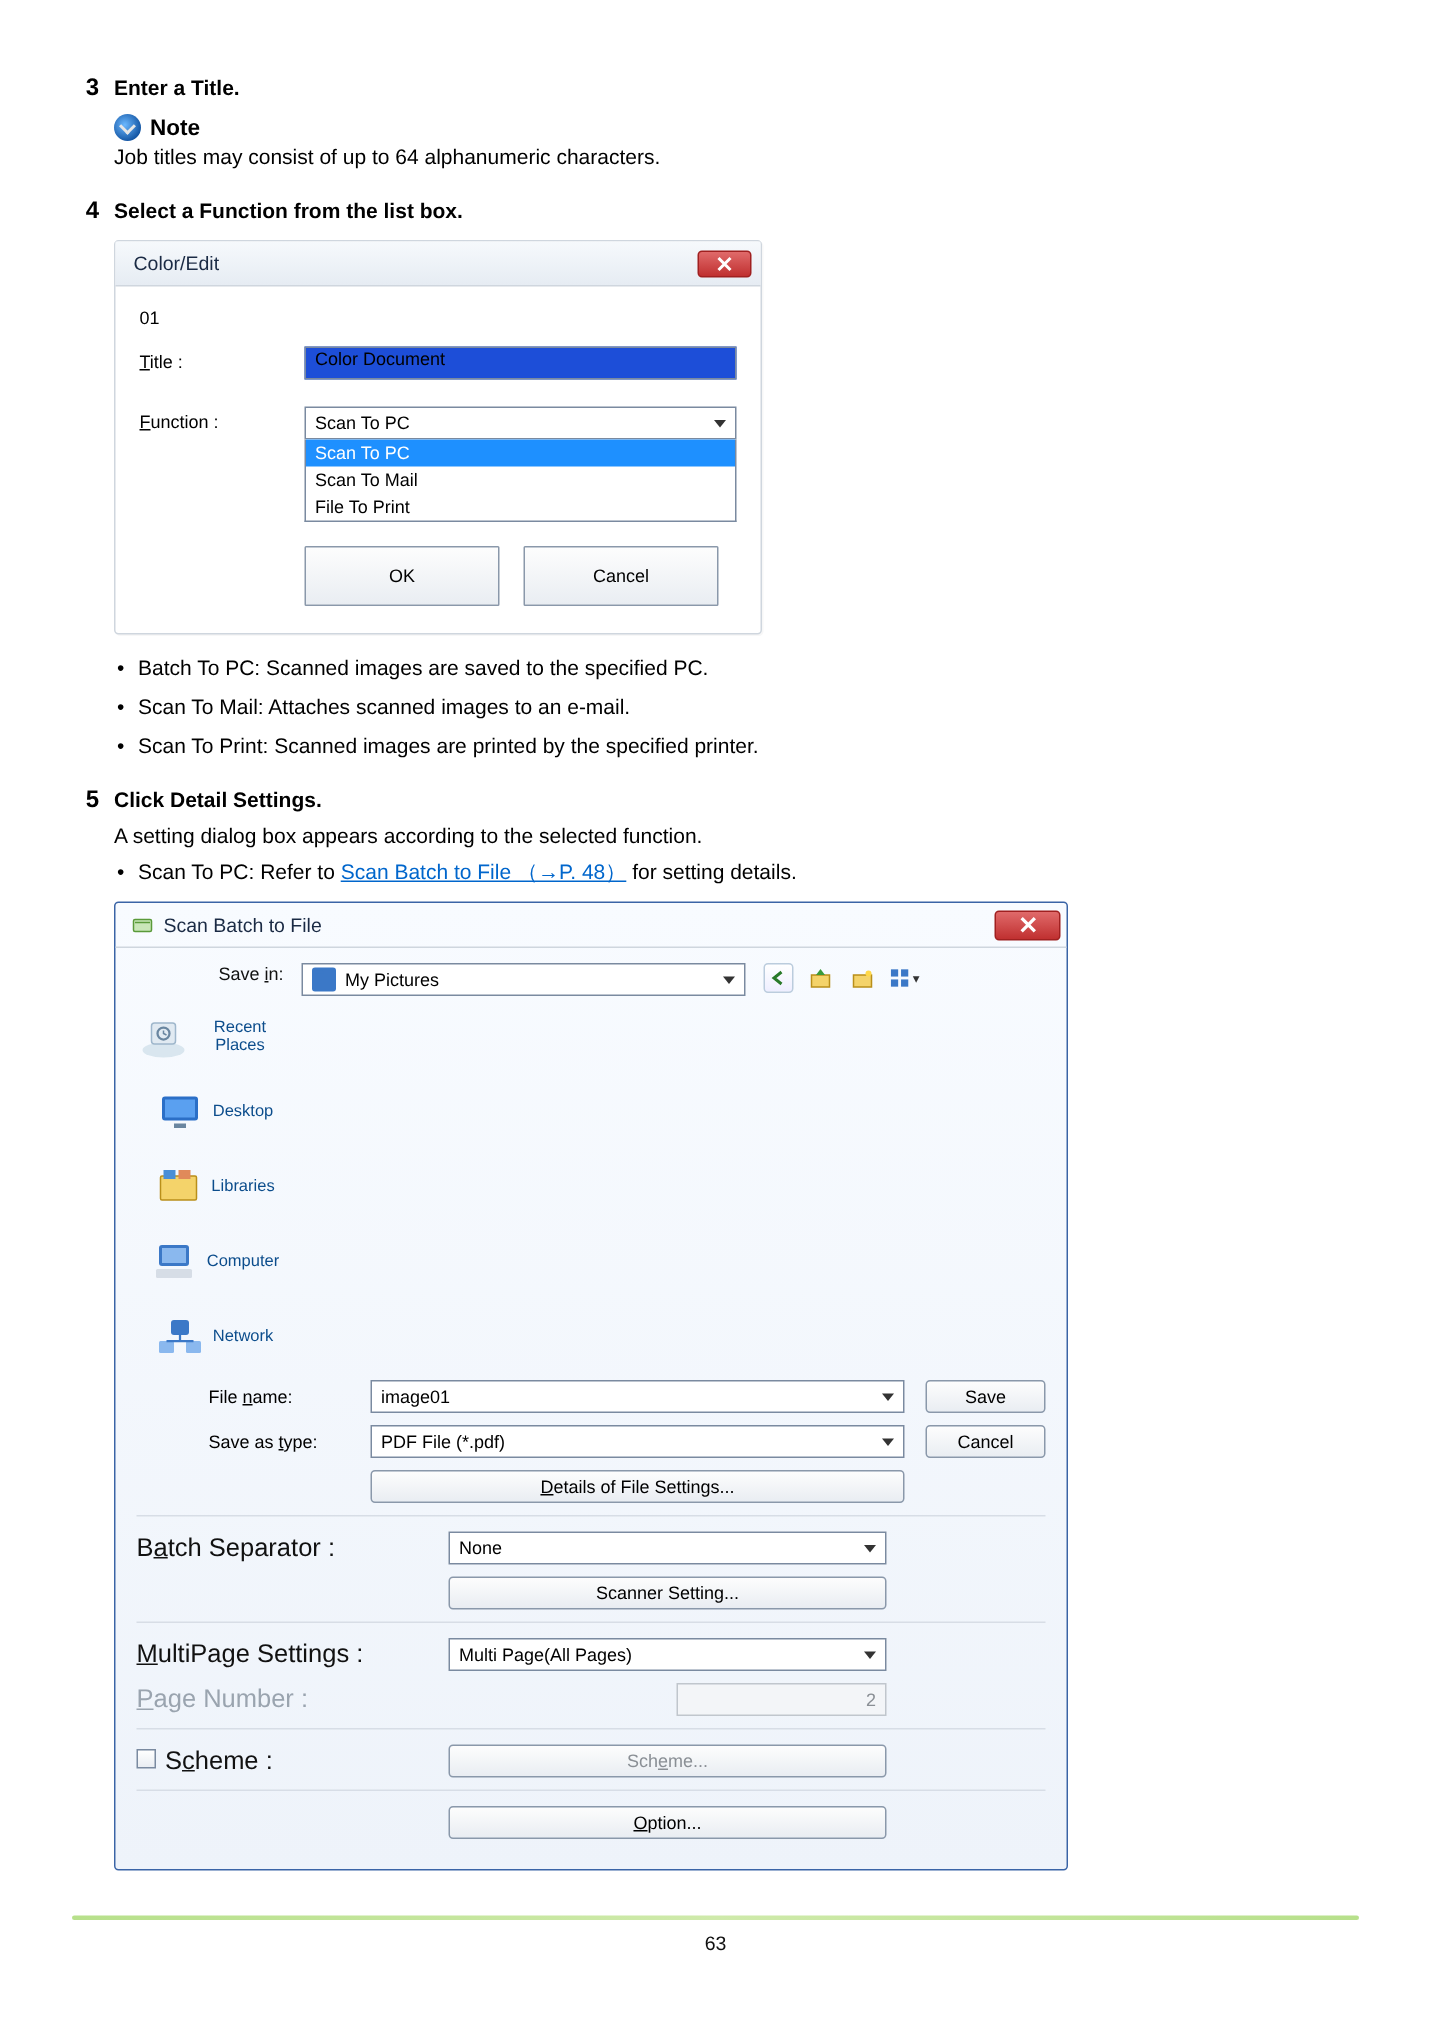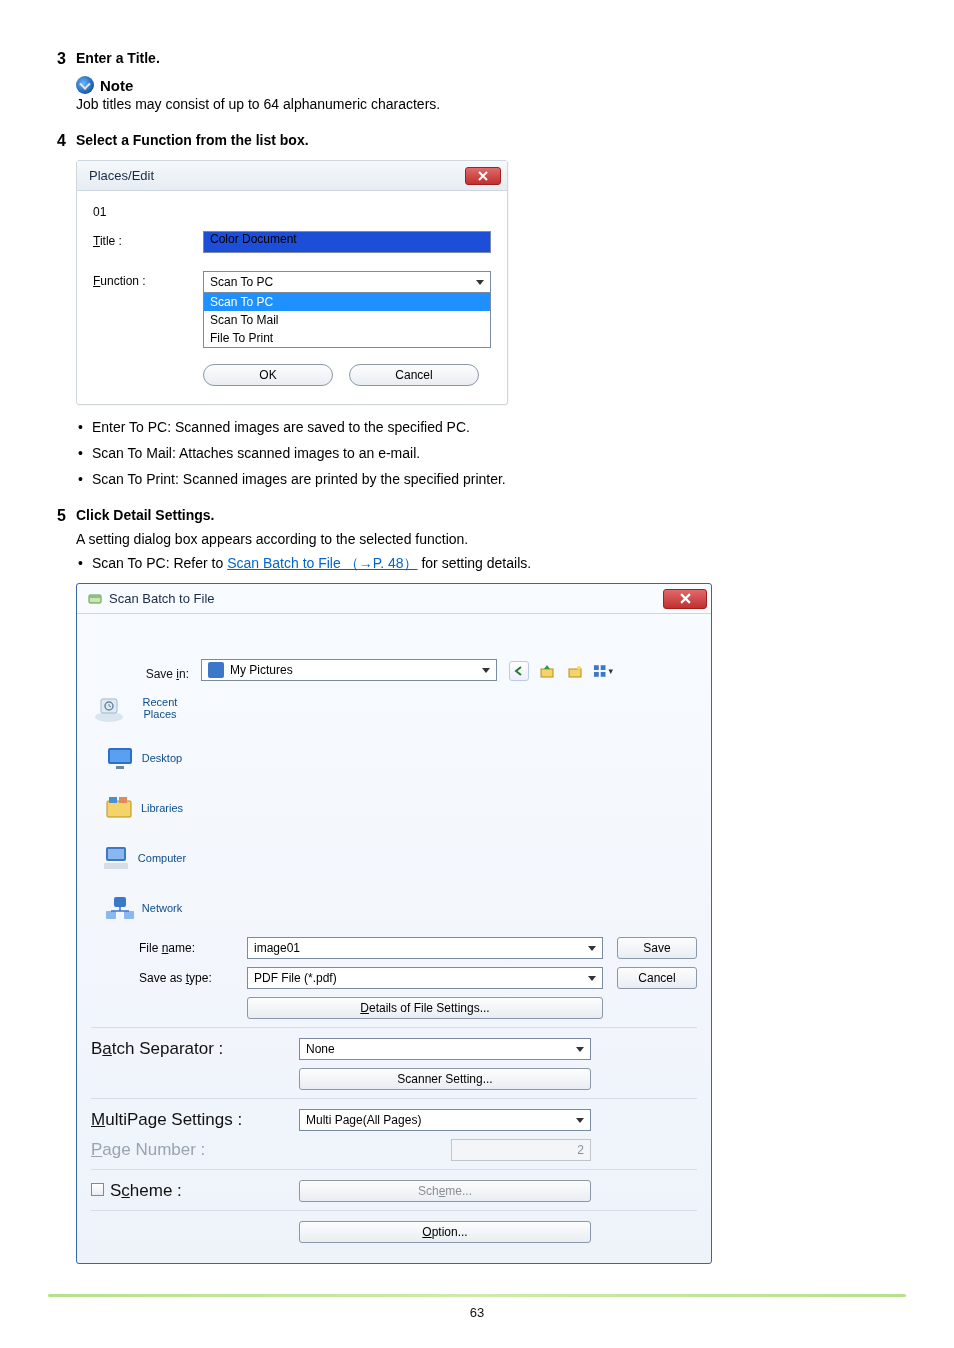--- a/index.html
+++ b/index.html
@@ -69,23 +69,23 @@
     border-top: 5px solid #333;
   }
   .dlg-options {
     border: 1px solid #7a8aa0; border-top: none; width: 100%;
     background: #fff;
   }
   .dlg-opt { font-size: 12px; padding: 2px 6px; }
   .dlg-opt.selected { background: #1e90ff; color: #fff; }
   .dlg-buttons { display: flex; gap: 16px; margin-top: 16px; margin-left: 110px; }
   .btn {
-    height: 22px; border: 1px solid #8a98aa; background: linear-gradient(#fdfdfd,#e9edf2);
+    height: 40px; border: 1px solid #8a98aa; background: linear-gradient(#fdfdfd,#e9edf2);
     font-size: 12px; display: flex; align-items: center; justify-content: center;
-    border-radius: 11px;
+    border-radius: 1px;
   }
   .btn.w130 { width: 130px; }
 
   .bullets { margin-top: 14px; }
   .bullet-row { display: flex; margin-bottom: 10px; }
   .bullet-dot { width: 16px; padding-left: 2px; }
   .bullet-text { flex: 1; }
 
   .sub-body { margin-top: 6px; }
   .link { color: #0066cc; text-decoration: underline; }
@@ -105,29 +105,29 @@
     width: 16px; height: 16px; display: flex; align-items: center; justify-content: center;
   }
   .close-btn2 {
     width: 44px; height: 20px; background: linear-gradient(#e06a6a,#c03030);
     border-radius: 3px; border: 1px solid #a02020;
     display: flex; align-items: center; justify-content: center;
     color: #fff; font-weight: bold; font-size: 13px;
   }
 
   .d2-body { padding: 10px 14px 0 14px; }
-  .d2-row { display: flex; align-items: flex-end; margin-bottom: 10px; }
+  .d2-row { display: flex; align-items: flex-start; margin-bottom: 10px; }
   .d2-label { font-size: 12px; width: 98px; text-align: right; padding-right: 12px; color: #111; }
   .d2-label2 { font-size: 17px; width: 208px; color: #111; }
   .d2-label-disabled { color: #9aa4af; }
 
   .savein-folder {
     display: flex; align-items: center; gap: 6px; flex: 1;
     height: 22px; border: 1px solid #7a8aa0; background: #fff;
-    padding: 0 6px; font-size: 12px; justify-content: space-between; margin-top: 35px;
+    padding: 0 6px; font-size: 12px; justify-content: space-between;
   }
   .folder-mini {
     width: 16px; height: 16px; background: #3b78c7; border-radius: 2px; position: relative;
   }
   .folder-mini::before{
     content:""; position:absolute; top:2px; left:2px; width:6px; height:2px; background:#3b78c7; border-radius:1px 1px 0 0;
   }
   .savein-left { display: flex; align-items: center; gap: 6px; }
 
   .toolbar-icons { display: flex; gap: 8px; margin-left: 12px; align-items: center; }
@@ -197,21 +197,21 @@
 
 <div class="step-row">
   <div class="step-num">4</div>
   <div class="step-text">Select a Function from the list box.</div>
 </div>
 
 <div class="indented">
 
   <div class="dlg1">
     <div class="dlg1-title">
-      <span>Places/Edit</span>
+      <span>Color/Edit</span>
       <div class="close-btn">
         <svg width="10" height="10" viewBox="0 0 10 10">
             <path d="M1 1 L9 9 M9 1 L1 9" stroke="#fff" stroke-width="2"></path>
           </svg>
       </div>
     </div>
     <div class="dlg1-body">
       <div style="font-size:12px;">01</div>
       <div class="dlg-row" style="margin-top:12px;">
         <div class="dlg-label"><span class="u">T</span>itle :</div>
@@ -238,21 +238,21 @@
       <div class="dlg-buttons">
         <div class="btn w130">OK</div>
         <div class="btn w130">Cancel</div>
       </div>
     </div>
   </div>
 
   <div class="bullets">
     <div class="bullet-row">
         <div class="bullet-dot">•</div>
-        <div class="bullet-text">Enter To PC: Scanned images are saved to the specified PC.</div>
+        <div class="bullet-text">Batch To PC: Scanned images are saved to the specified PC.</div>
       </div>
     <div class="bullet-row">
         <div class="bullet-dot">•</div>
         <div class="bullet-text">Scan To Mail: Attaches scanned images to an e-mail.</div>
       </div>
     <div class="bullet-row">
         <div class="bullet-dot">•</div>
         <div class="bullet-text">Scan To Print: Scanned images are printed by the specified printer.</div>
       </div>
   </div>

